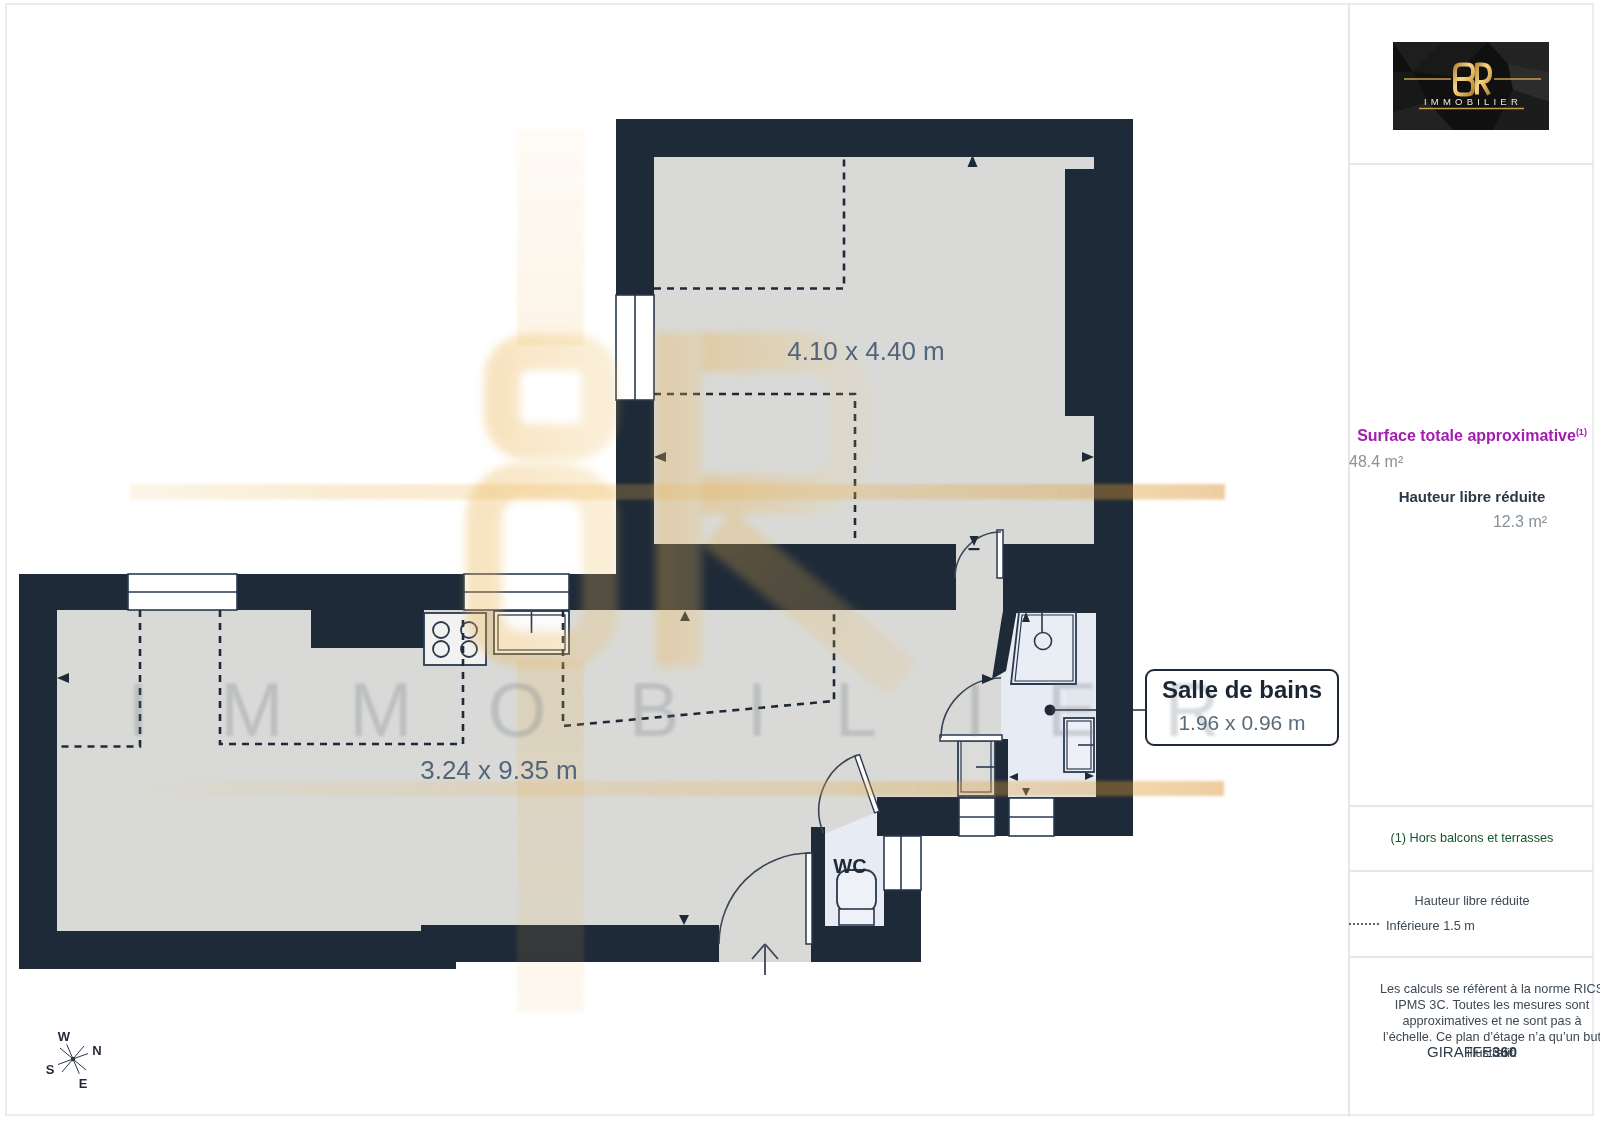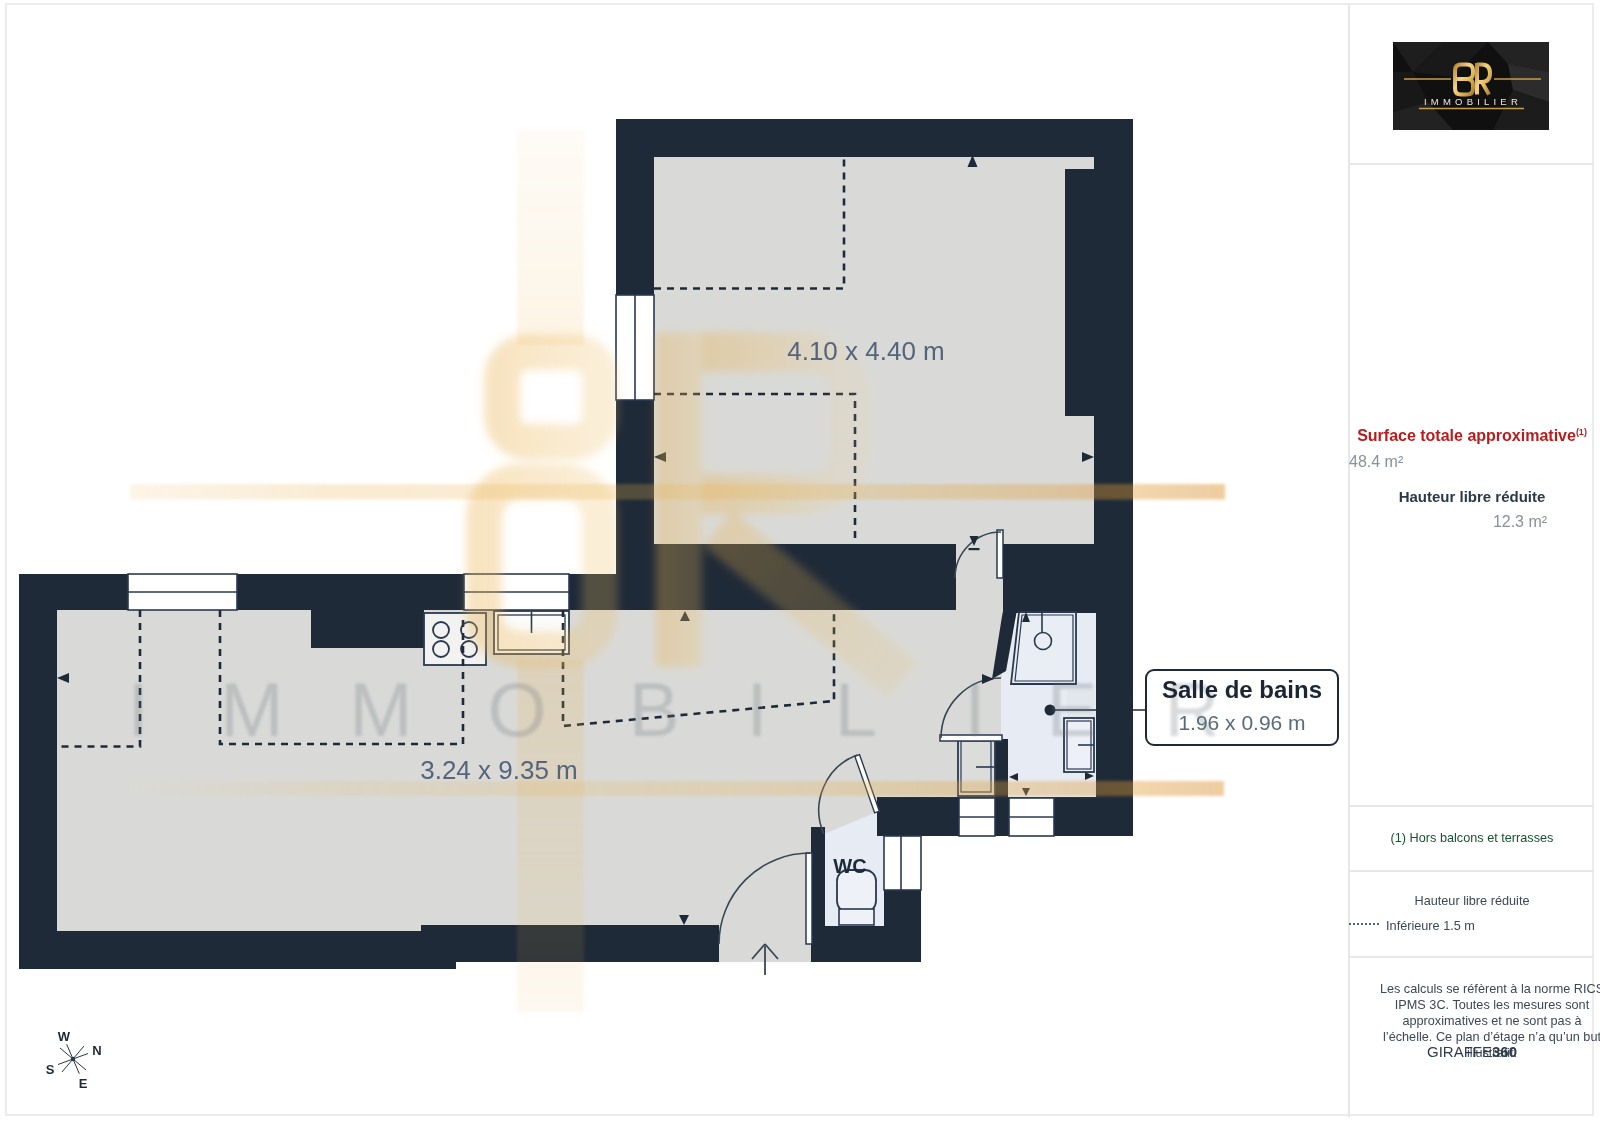--- a/index.html
+++ b/index.html
@@ -330,21 +330,21 @@
     <path d="M 96 52.5 l -7 -12.5 h -5 m 0 -17.5 h 5 q 8 0 8 8.75 q 0 8.75 -8 8.75 m -5 -19 v 31.5" stroke-width="4"></path>
   </g>
   <g fill="none">
     <line x1="11" y1="37" x2="58" y2="37" stroke="#c69c4e" stroke-width="1.6"></line>
     <line x1="101" y1="37" x2="148" y2="37" stroke="#c69c4e" stroke-width="1.6"></line>
     <line x1="26" y1="66.5" x2="131" y2="66.5" stroke="#c69c4e" stroke-width="1.6"></line>
   </g>
   <text x="80" y="62.5" font-size="9.5" letter-spacing="4.2" text-anchor="middle" fill="#efe9df" font-family="Liberation Sans, sans-serif">IMMOBILIER</text>
 </svg>
 
-<div class="abs" style="left:1349px;top:427px;width:246px;text-align:center;font-size:16px;font-weight:bold;color:#b91c1c;">Surface totale approximative<span style="font-size:9px;vertical-align:super;">(1)</span></div>
+<div class="abs" style="left:1349px;top:427px;width:246px;text-align:center;font-size:16px;font-weight:bold;color:#a21caf;">Surface totale approximative<span style="font-size:9px;vertical-align:super;">(1)</span></div>
 
 <div class="abs" style="left:1349px;top:453px;width:246px;text-align:left;font-size:16px;color:#8a9199;">48.4 m²</div>
 
 <div class="abs" style="left:1349px;top:488px;width:246px;text-align:center;font-size:15px;font-weight:bold;color:#2a3847;">Hauteur libre réduite</div>
 
 <div class="abs" style="left:1349px;top:513px;width:246px;text-align:center;font-size:16px;color:#8a9199;padding-left:48px;">12.3 m²</div>
 
 <div class="abs" style="left:1349px;top:831px;width:246px;text-align:center;font-size:12.7px;color:#14532d;">(1) Hors balcons et terrasses</div>
 
 <div class="abs" style="left:1349px;top:894px;width:246px;text-align:center;font-size:12.7px;color:#3c4854;">Hauteur libre réduite</div>

